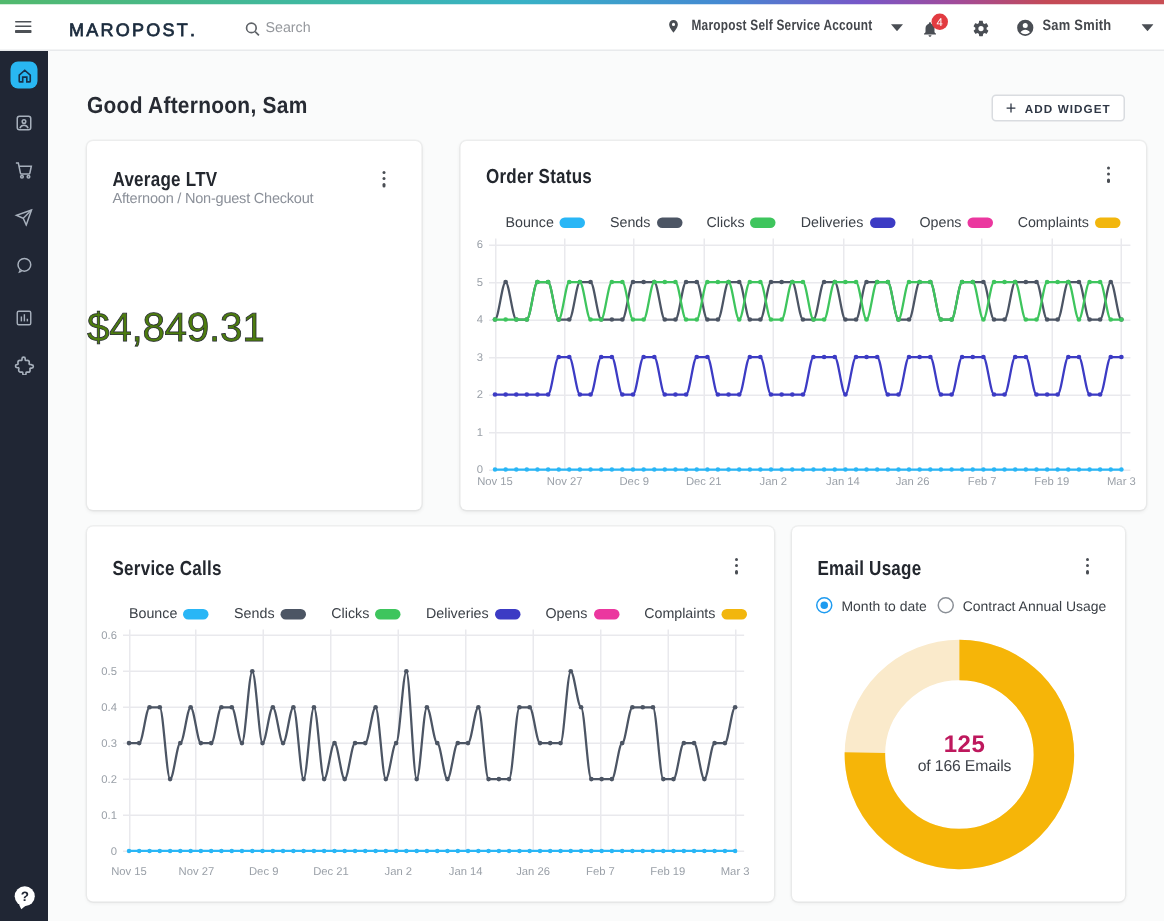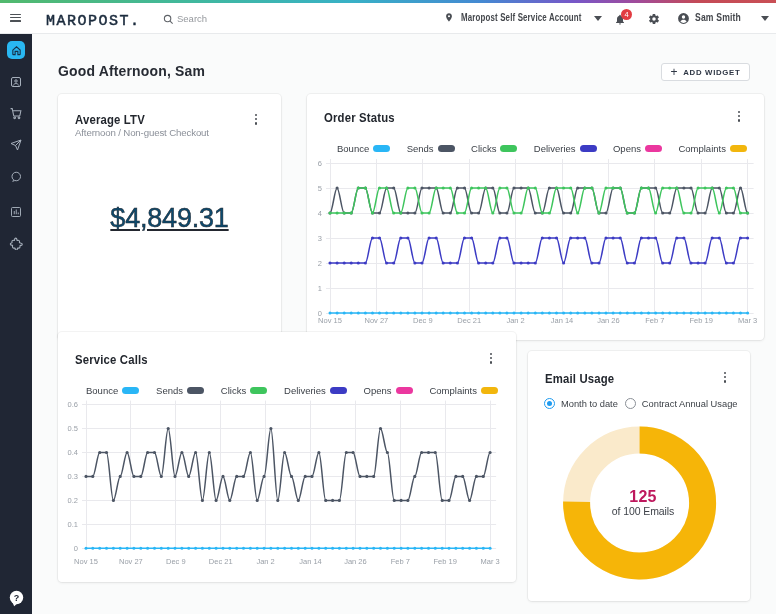--- a/index.html
+++ b/index.html
@@ -2,43 +2,43 @@
 <html><head>
 <meta charset="utf-8">
 <style>
 * { margin:0; padding:0; box-sizing:border-box; }
 html,body { width:776px; height:614px; overflow:hidden; font-family:"Liberation Sans", sans-serif; background:#fafbfb; }
 .strip { position:absolute; left:0; top:0; width:776px; height:3px;
   background:linear-gradient(to right,#52b96d 0%,#40b89e 25%,#38b1c6 45%,#4489d2 62%,#7757c8 74%,#a04b9b 82%,#c44a56 90%,#c94f55 100%); }
 .header { position:absolute; left:0; top:3px; width:776px; height:31px; background:#fff; border-bottom:1px solid #e8eaec; }
 .hamburger { position:absolute; left:10px; top:10.5px; width:10.5px; height:9px; }
 .hamburger span { display:block; height:1.3px; background:#4d5156; border-radius:0.5px; margin-bottom:2.2px; }
-.logo { position:absolute; left:46px; top:10px; font-size:15px; letter-spacing:1.5px; color:#1b2b3d;font-family:Liberation Mono, monospace; -webkit-text-stroke:0.5px #1b2b3d; }
+.logo { position:absolute; left:46px; top:10px; font-size:12px; letter-spacing:1.5px; color:#1b2b3d; -webkit-text-stroke:0.5px #1b2b3d; }
 .logo .dot { color:#1b2b3d; letter-spacing:0; }
 .searchbox { position:absolute; left:177px; top:10px; color:#95989d; font-size:9.5px; }
 .acct { position:absolute; top:9px; color:#44474c; font-size:10px; font-weight:bold; letter-spacing:0.2px; transform:scaleX(0.79); transform-origin:left center; white-space:nowrap; }
 .hdr-ic { position:absolute; color:#4a4e54; }
 .sidebar { position:absolute; left:0; top:34px; width:32px; height:580px; background:#202634; }
 .sb-home { position:absolute; left:7px; top:7px; width:18px; height:18px; background:#29b7f2; border-radius:5px; display:flex; align-items:center; justify-content:center; }
 .sb-ic { position:absolute; left:0; width:32px; display:flex; justify-content:center; color:#a7b0bc; }
 .content { position:absolute; left:32px; top:34px; width:744px; height:580px; }
 h1.greet { position:absolute; left:26px; top:28px; font-size:15.5px; letter-spacing:0.2px; color:#272b33; font-weight:bold; transform:scaleX(0.9); transform-origin:left center; white-space:nowrap; }
 .addw { position:absolute; left:629px; top:29px; width:89px; height:18px; background:#fff; border:1px solid #d9dce0; border-radius:3px;
   display:flex; align-items:center; justify-content:center; color:#2e3644; font-size:7.8px; font-weight:bold; letter-spacing:0.7px; }
 .addw .plus { font-size:12px; font-weight:normal; margin-right:5px; margin-top:-1px; }
 .card { position:absolute; background:#fff; border-radius:4px; box-shadow:0 0 0 1px rgba(0,0,0,0.04), 0 1px 3px rgba(0,0,0,0.07); }
 #card-ltv { left:26px; top:60px; width:223px; height:246px; }
 #card-os  { left:275px; top:60px; width:457px; height:246px; }
-#card-sc  { left:26px; top:298px; width:458px; height:250px; }
+#card-sc  { left:26px; top:317px; width:458px; height:250px; }
 #card-eu  { left:496px; top:317px; width:222px; height:250px; }
 .ctitle { position:absolute; left:17px; top:15px; font-size:13.5px; font-weight:bold; color:#23272e; letter-spacing:0.2px; transform:scaleX(0.84); transform-origin:left center; white-space:nowrap; }
 .dots { position:absolute; right:23px; top:17px; width:3px; }
 .dots i { display:block; width:2.4px; height:2.4px; border-radius:50%; background:#4a4e54; margin-bottom:1.7px; }
 .sub { position:absolute; left:17px; top:33px; font-size:9.7px; color:#8b9099; letter-spacing:-0.15px; }
-.bignum { position:absolute; left:0; width:100%; top:109px; text-align:center; font-size:27px; color:#0c4a6e; letter-spacing:-0.2px;text-decoration:underline; -webkit-text-stroke:0.5px #23272f; }
+.bignum { position:absolute; left:0; width:100%; top:109px; text-align:left; font-size:27px; color:#4d7c0f; letter-spacing:-0.2px; -webkit-text-stroke:0.5px #23272f; }
 .legend { position:absolute; left:18px; right:17px; top:49px; display:flex; justify-content:space-between; align-items:center;margin-left:12px; }
 .litem { display:flex; align-items:center; font-size:9.5px; color:#3c4148; }
 .pill { width:17px; height:7px; border-radius:3.5px; margin-left:4px; }
 .radios { position:absolute; left:16px; top:47px; display:flex; align-items:center; font-size:9.3px; color:#3a3f45; white-space:nowrap; }
 .radio { width:11px; height:11px; border-radius:50%; border:1.5px solid #8a8f96; margin-right:6px; position:relative; background:#fff; }
 .radio.sel { border-color:#1e9bf0; }
 .radio.sel::after { content:""; position:absolute; left:1.5px; top:1.5px; width:5px; height:5px; border-radius:50%; background:#1e9bf0; }
 .dn125 { position:absolute; left:4px; width:100%; top:137px; text-align:center; font-size:16px; font-weight:bold; color:#be185d; letter-spacing:0.3px; }
 .dnsub { position:absolute; left:4px; width:100%; top:154px; text-align:center; font-size:10.5px; color:#3f434a; letter-spacing:-0.1px; }
 </style>
@@ -610,15 +610,15 @@
       </div>
     <svg width="222" height="250" viewBox="0 0 222 250" style="position:absolute;left:0;top:0">
 <circle cx="111.6" cy="152.0" r="63.0" fill="none" stroke="#faeacb" stroke-width="27.0"></circle>
 <path d="M111.6,89.0 A63.0,63.0 0 1 1 48.61,150.81" fill="none" stroke="#f6b508" stroke-width="27.0"></path>
 </svg>
     <div class="radios">
       <span class="radio sel"></span>Month to date
       <span class="radio" style="margin-left:7px"></span>Contract Annual Usage
     </div>
     <div class="dn125">125</div>
-    <div class="dnsub">of 100 Emails</div>
+    <div class="dnsub">of 166 Emails</div>
   </div>
 </div>
 
 </body></html>

